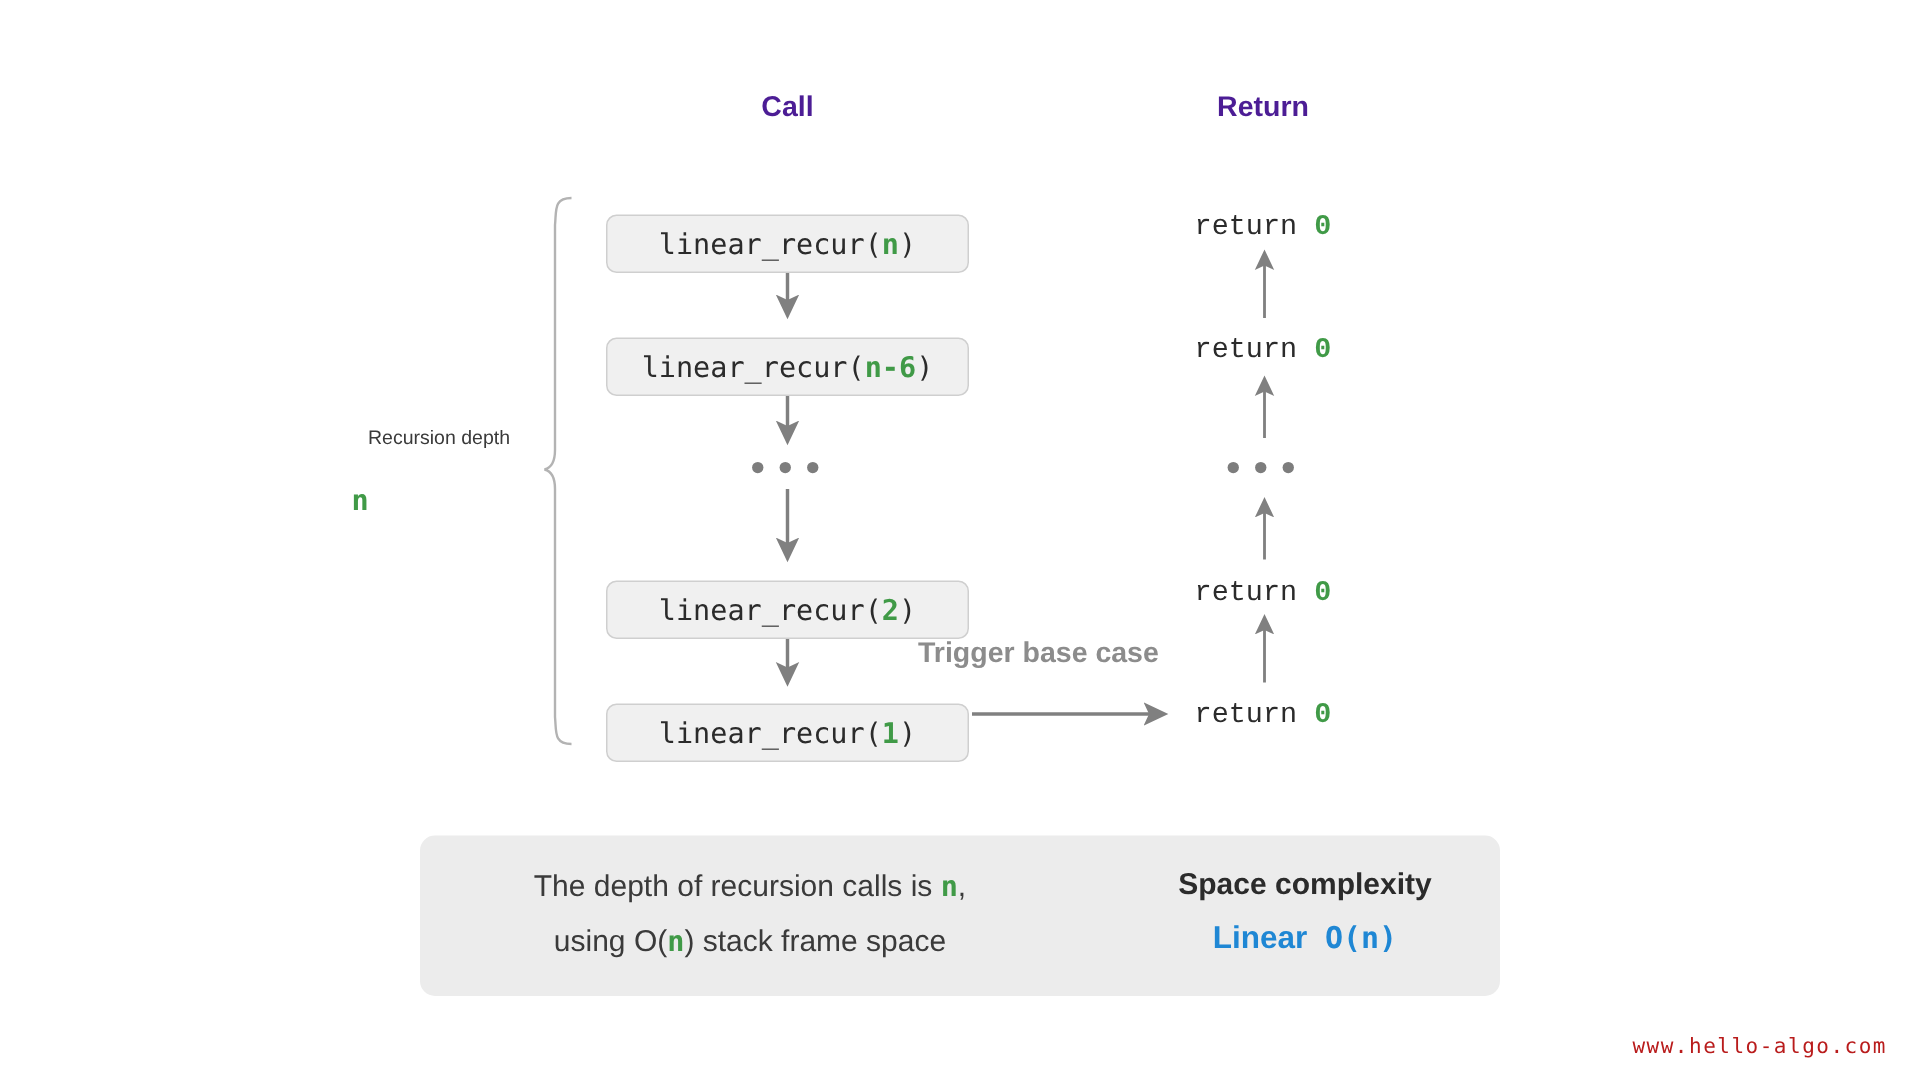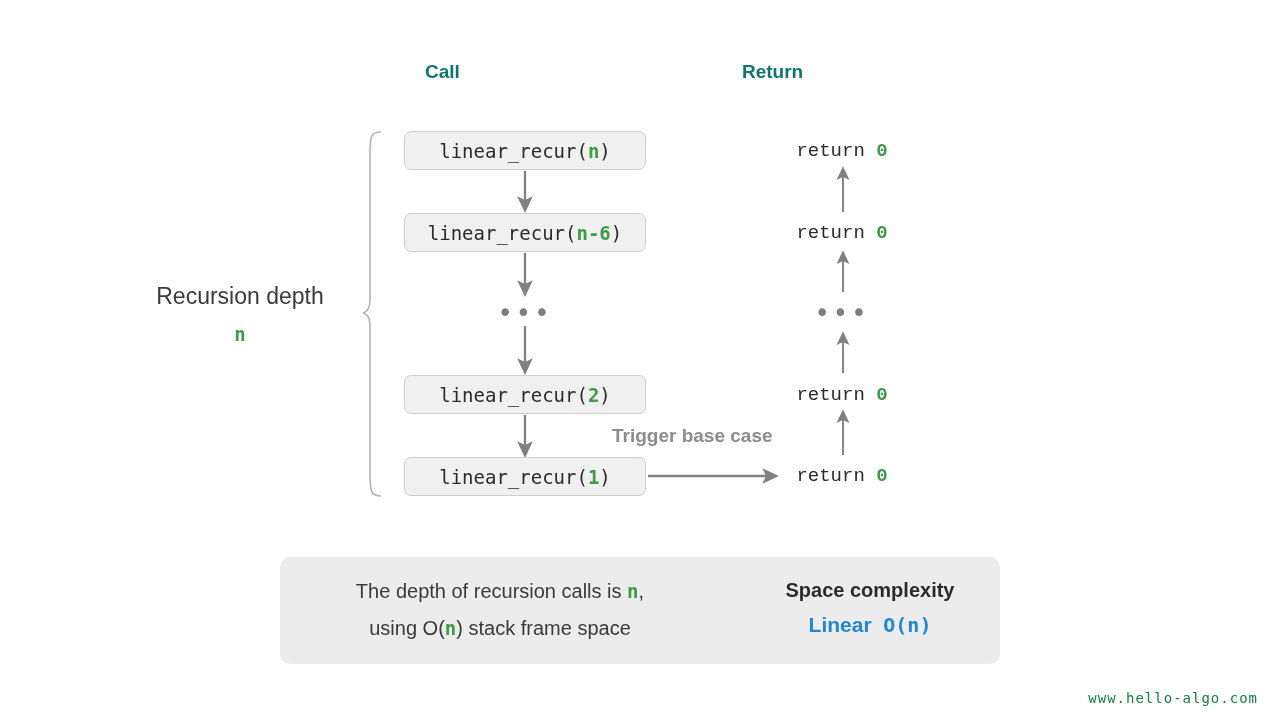--- a/index.html
+++ b/index.html
@@ -5,34 +5,34 @@
   html,body{margin:0;padding:0;}
   body{
     width:1280px;height:720px;background:#ffffff;
     font-family:"Liberation Sans", sans-serif;
     overflow:hidden;position:relative;
   }
   .stage{position:absolute;left:0;top:0;width:1280px;height:720px;}
 
   
   .col-head{
-    position:absolute;font-size:19px;font-weight:bold;color:#0f766e;
-    white-space:nowrap;
+    position:absolute;font-size:19px;font-weight:bold;color:#4c1d95;
+    text-align:center;white-space:nowrap;
   }
   #head-call{left:425px;top:61px;width:200px;}
   #head-return{left:742px;top:61px;width:200px;}
 
   
   .call-box{
     position:absolute;left:404px;width:242px;height:39px;
     background:#f0f0f0;border:1.5px solid #cfcfcf;border-radius:7px;
     box-sizing:border-box;
     display:flex;align-items:center;justify-content:center;
     font-family:"DejaVu Sans Mono","Liberation Mono",monospace;
-    font-size:19px;color:#2b2b2b;letter-spacing:0px;
+    font-size:19px;color:#2b2b2b;letter-spacing:0px;margin-top:12px;
   }
   .call-box .grn{color:#409a47;font-weight:bold;}
 
   #box-0{top:131px;}
   #box-1{top:213px;}
   #box-2{top:375px;}
   #box-3{top:457px;}
 
   
   .ret{
@@ -50,22 +50,22 @@
   .dots{
     position:absolute;width:60px;text-align:center;
     font-size:26px;color:#7d7d7d;letter-spacing:3px;line-height:1;
     font-family:"DejaVu Sans", sans-serif;
   }
   #dots-call{left:495px;top:300px;}
   #dots-return{left:812px;top:300px;}
 
   
   #depth-label{
-    position:absolute;left:140px;top:285px;width:200px;text-align:center;
-    font-size:23px;color:#3a3a3a;line-height:1.0;
+    position:absolute;left:140px;top:285px;width:200px;text-align:right;
+    font-size:13px;color:#3a3a3a;line-height:1.0;
   }
   #depth-var{
     position:absolute;left:140px;top:323px;width:200px;text-align:center;
     font-family:"DejaVu Sans Mono","Liberation Mono",monospace;
     font-size:19px;font-weight:bold;color:#409a47;
   }
 
   
   #trigger-label{
     position:absolute;left:612px;top:425px;width:200px;
@@ -91,21 +91,21 @@
   #sum-value{
     font-size:21px;font-weight:bold;color:#1f87d4;line-height:36px;
     font-family:"Liberation Sans",sans-serif;
   }
   #sum-value .mono{font-family:"DejaVu Sans Mono","Liberation Mono",monospace;font-size:20px;}
 
   
   #watermark{
     position:absolute;right:22px;bottom:14px;
     font-family:"DejaVu Sans Mono","Liberation Mono",monospace;
-    font-size:14px;color:#15803d;letter-spacing:1px;
+    font-size:14px;color:#b91c1c;letter-spacing:1px;
   }
 
   svg.overlay{position:absolute;left:0;top:0;width:1280px;height:720px;
     pointer-events:none;}
 </style>
 </head>
 <body>
 
 <div class="stage">
 

